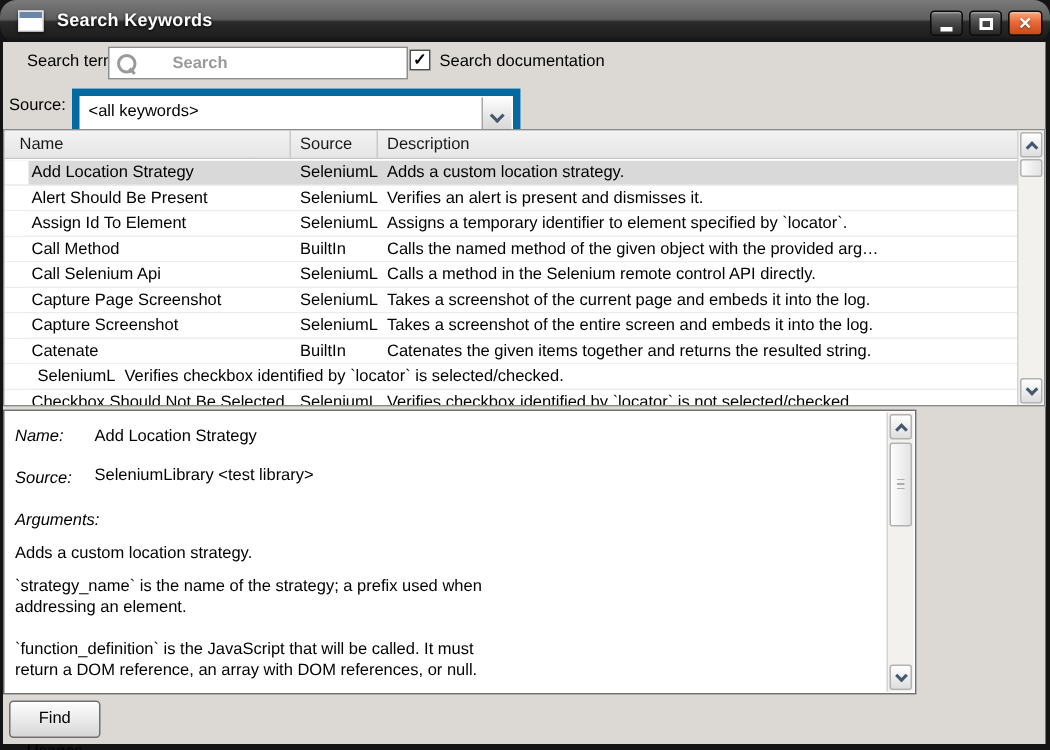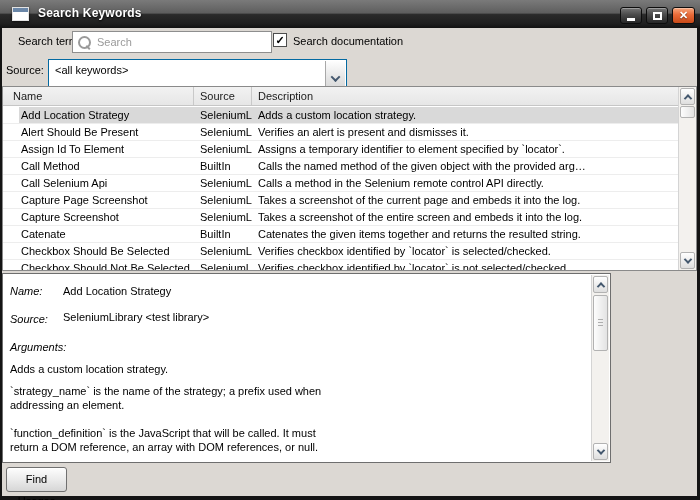--- a/index.html
+++ b/index.html
@@ -3,21 +3,21 @@
 <meta charset="utf-8">
 <style>
   * { margin:0; padding:0; box-sizing:border-box; }
   html,body { width:700px; height:500px; overflow:hidden; background:#555;
               font-family:"Liberation Sans", sans-serif; }
   .window { position:relative; width:700px; height:500px; background:#141414; }
 
   
   .titlebar { position:absolute; left:0; top:0; width:700px; height:28px;
     background:linear-gradient(180deg,#7a7a7a 0%,#5e5e5e 46%,#2a2a2a 52%,#1f1f1f 85%,#121212 100%);
-    display:flex; align-items:center; }
+    display:flex; align-items:center;border-radius:11px; }
   .app-icon { position:absolute; left:12px; top:7px; width:17px; height:14px;
     background:#fff; border:1px solid #e3e3e3; box-shadow:0 1px 2px rgba(0,0,0,.6); }
   .app-icon::before { content:""; position:absolute; left:0; top:0; right:0; height:4px; background:#6b87a8; }
   .title-text { position:absolute; left:38px; top:6px; color:#fff; font-size:12px; font-weight:bold;
     text-shadow:0 1px 2px #000; letter-spacing:.2px; }
   .win-controls { position:absolute; right:5px; top:7px; display:flex; gap:4px; }
   .win-btn { width:22px; height:17px; border:1px solid #0d0d0d; border-radius:3px;
     background:linear-gradient(180deg,#767676,#4a4a4a 45%,#262626);
     box-shadow:inset 0 1px 0 rgba(255,255,255,.3); position:relative; cursor:default;
     display:flex; align-items:center; justify-content:center; }
@@ -32,25 +32,25 @@
     background:#dcd8d3; }
 
   .form-label { position:absolute; font-size:11px; color:#000; }
   .search-box { position:absolute; left:70px; top:3px; width:200px; height:22px;
     background:#fff; border:1px solid #8e8e8e; display:flex; align-items:center; padding-left:5px; }
   .mag { position:relative; width:13px; height:13px; }
   .mag::before { content:""; position:absolute; left:0; top:0; width:9px; height:9px;
     border:2px solid #9a9a9a; border-radius:50%; }
   .mag::after { content:""; position:absolute; left:9px; top:9px; width:5px; height:2px;
     background:#9a9a9a; transform:rotate(45deg); transform-origin:0 0; }
-  .placeholder { color:#9a9a9a; font-size:11px; margin-left:6px; }
+  .placeholder { color:#9a9a9a; font-size:11px; margin-left:24px;font-weight:bold; }
   .checkbox { position:absolute; left:271px; top:5px; width:14px; height:14px; background:#fff;
     border:1px solid #4d4d4d; font-size:11px; line-height:12px; text-align:center; color:#000; font-weight:bold; }
   .combo { position:absolute; left:46px; top:31px; width:299px; height:39px; background:#fff;
-    border:1px solid #0369a1; }
+    border:5px solid #0369a1; }
   .combo-text { position:absolute; left:6px; top:4px; font-size:11px; color:#000; }
   .combo-btn { position:absolute; top:1px; right:1px; bottom:1px; width:20px;
     background:linear-gradient(180deg,#fefefe,#e4e4e4 50%,#cfcfcf); border-left:1px solid #a8a8a8;
     display:flex; align-items:center; justify-content:center; }
   .chev { width:7px; height:7px; border-right:2px solid #44586e; border-bottom:2px solid #44586e; }
   .chev.down { transform:rotate(45deg) translate(-1px,-1px); }
   .chev.up { transform:rotate(-135deg) translate(-1px,-1px); }
 
   
   .grid { position:absolute; left:0px; top:58px; width:695px; height:185px;
@@ -187,21 +187,20 @@
             <div class="gr-desc">Takes a screenshot of the entire screen and embeds it into the log.</div>
           </div>
           <div class="grid-row">
             <div class="gr-lead"></div>
             <div class="gr-name">Catenate</div>
             <div class="gr-source">BuiltIn</div>
             <div class="gr-desc">Catenates the given items together and returns the resulted string.</div>
           </div>
           <div class="grid-row">
             <div class="gr-lead"></div>
-            <div class="gr-name">Checkbox Should Be Selected</div>
             <div class="gr-source">SeleniumLib…</div>
             <div class="gr-desc">Verifies checkbox identified by `locator` is selected/checked.</div>
           </div>
           <div class="grid-row">
             <div class="gr-lead"></div>
             <div class="gr-name">Checkbox Should Not Be Selected</div>
             <div class="gr-source">SeleniumLib…</div>
             <div class="gr-desc">Verifies checkbox identified by `locator` is not selected/checked.</div>
           </div>
         </div>

